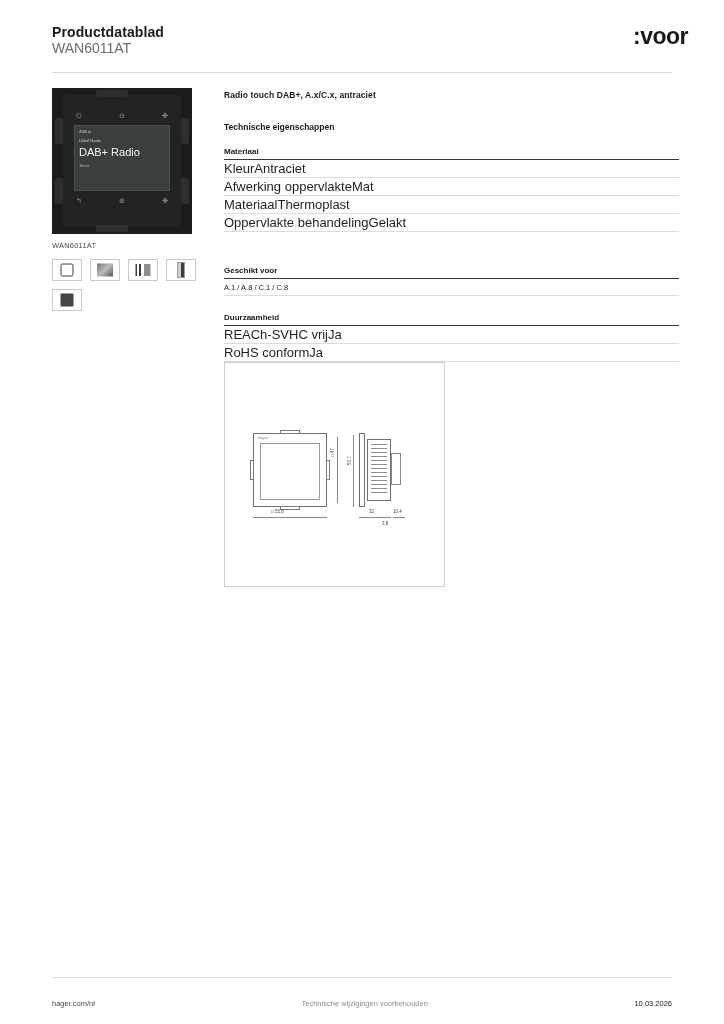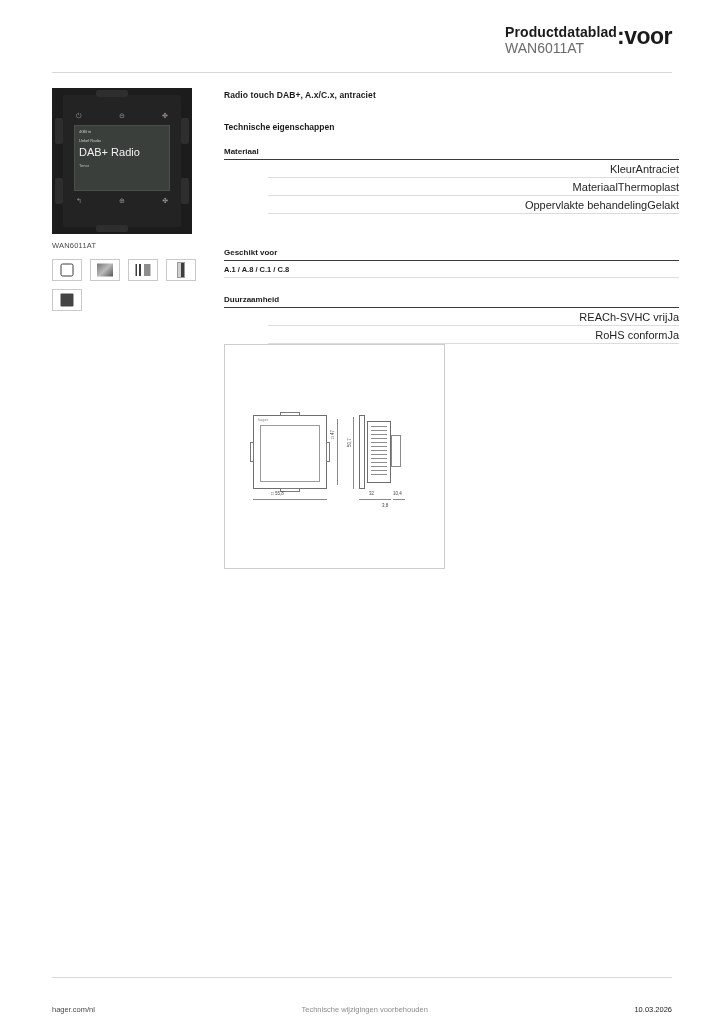--- a/index.html
+++ b/index.html
@@ -11,24 +11,24 @@
     width: 724px; height: 1024px;
     position: relative;
     font-family: "Liberation Sans", sans-serif;
     color: #1a1a1a;
     overflow: hidden;
   }
 
   
   .header {
     position: absolute;
-    left: 52px; top: 24px; right: 52px;
+    left: 52px; top: 24px; right: 36px;
     height: 48px;
     display: flex;
-    justify-content: flex-end;
+    justify-content: space-between;
     align-items: flex-start;
   }
   .doc-title {
     font-size: 14px;
     font-weight: bold;
     line-height: 16px;
     letter-spacing: 0.1px;
   }
   .doc-subtitle {
     font-size: 14px;
@@ -184,37 +184,35 @@
   }
   .group-title {
     font-size: 8px;
     font-weight: bold;
     padding-bottom: 3px;
     border-bottom: 1px solid #3a3a3a;
     margin-bottom: 0;
   }
   .spec-row {
     display: flex;
-    justify-content: flex-end;
+    justify-content: flex-start;
     align-items: baseline;
-    font-size: 11px;
+    font-size: 13px;
     color: #1f1f1f;
     padding: 3.5px 0 3.5px 0;
     border-bottom: 1px solid #dcdcdc;
     line-height: 10px;
-    margin-left: 44px;
   }
   .spec-row .k { text-align: left; }
   .spec-row .v { text-align: right; }
   .group-gap { height: 17px; }
   .single-line {
     font-size: 7.5px;
     padding: 3.5px 0;
     border-bottom: 1px solid #dcdcdc;
-    font-weight: bold;
   }
 
   .drawings-title {
     font-size: 8px;
     font-weight: bold;
     margin-top: 26px;
     margin-bottom: 11px;
   }
   .drawing-box {
     width: 221px; height: 225px;
@@ -305,21 +303,21 @@
 
   
   .footer-rule {
     position: absolute;
     left: 52px; right: 52px; bottom: 46px;
     height: 1px;
     background: #d8d8d8;
   }
   .footer {
     position: absolute;
-    left: 52px; right: 52px; bottom: 10px;
+    left: 52px; right: 52px; bottom: 16px;
     display: flex;
     justify-content: space-between;
     font-size: 7.5px;
     color: #4a4a4a;
   }
   .footer .mid { color: #8c8c8c; }
   .footer .right { color: #1a1a1a; }
 </style>
 </head>
 <body>
@@ -400,20 +398,24 @@
   <div class="prod-name">Radio touch DAB+, A.x/C.x, antraciet</div>
   <div class="section-main-title">Technische eigenschappen</div>
 
   <div class="group">
     <div class="group-title">Materiaal</div>
     <div class="spec-row">
       <span class="k">Kleur</span>
       <span class="v">Antraciet</span>
     </div>
     <div class="spec-row">
+      <span class="k">Afwerking oppervlakte</span>
+      <span class="v">Mat</span>
+    </div>
+    <div class="spec-row">
       <span class="k">Materiaal</span>
       <span class="v">Thermoplast</span>
     </div>
     <div class="spec-row">
       <span class="k">Oppervlakte behandeling</span>
       <span class="v">Gelakt</span>
     </div>
   </div>
 
   <div class="group-gap"></div>

